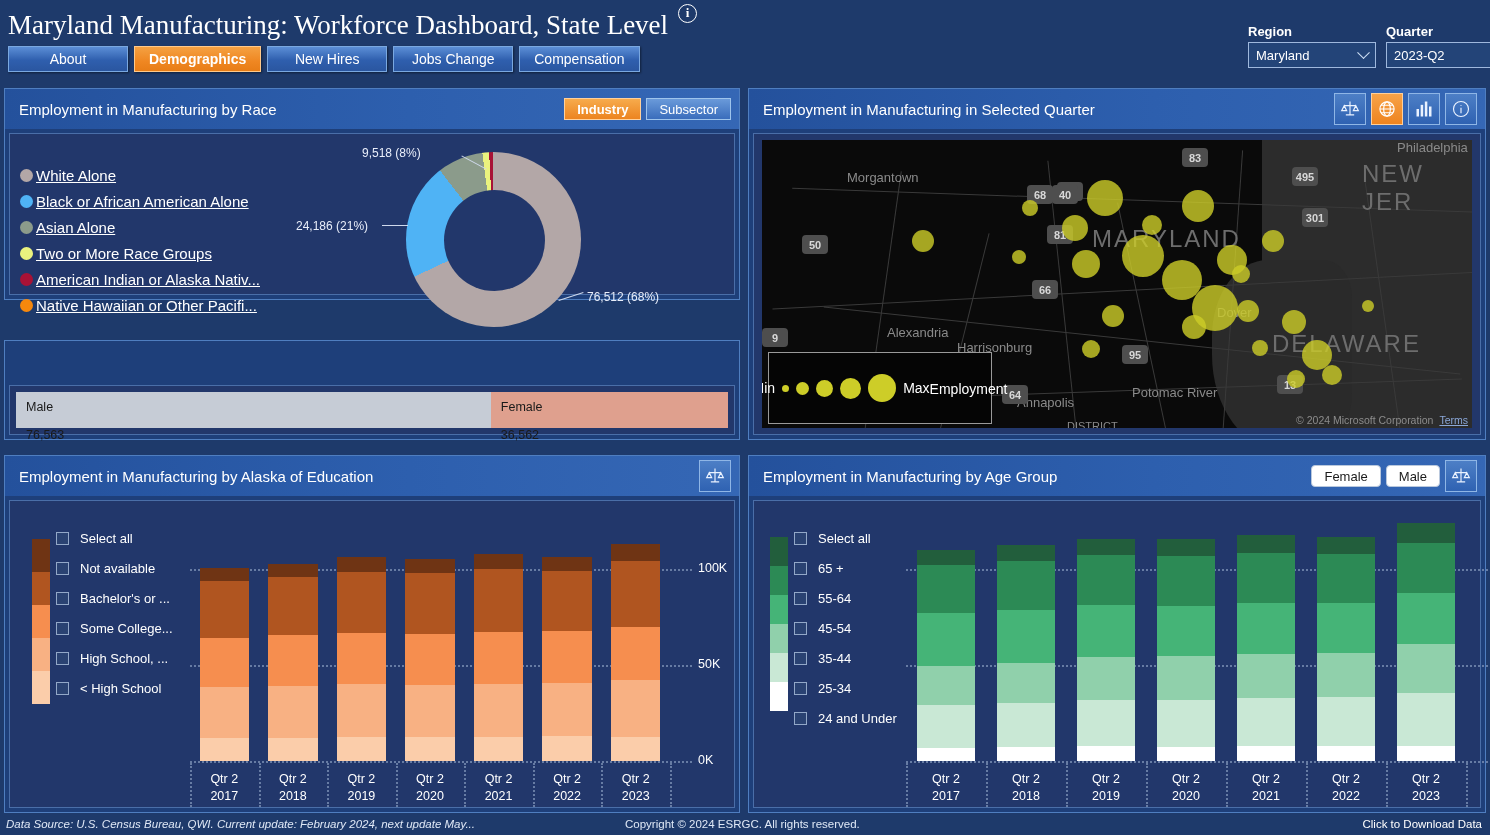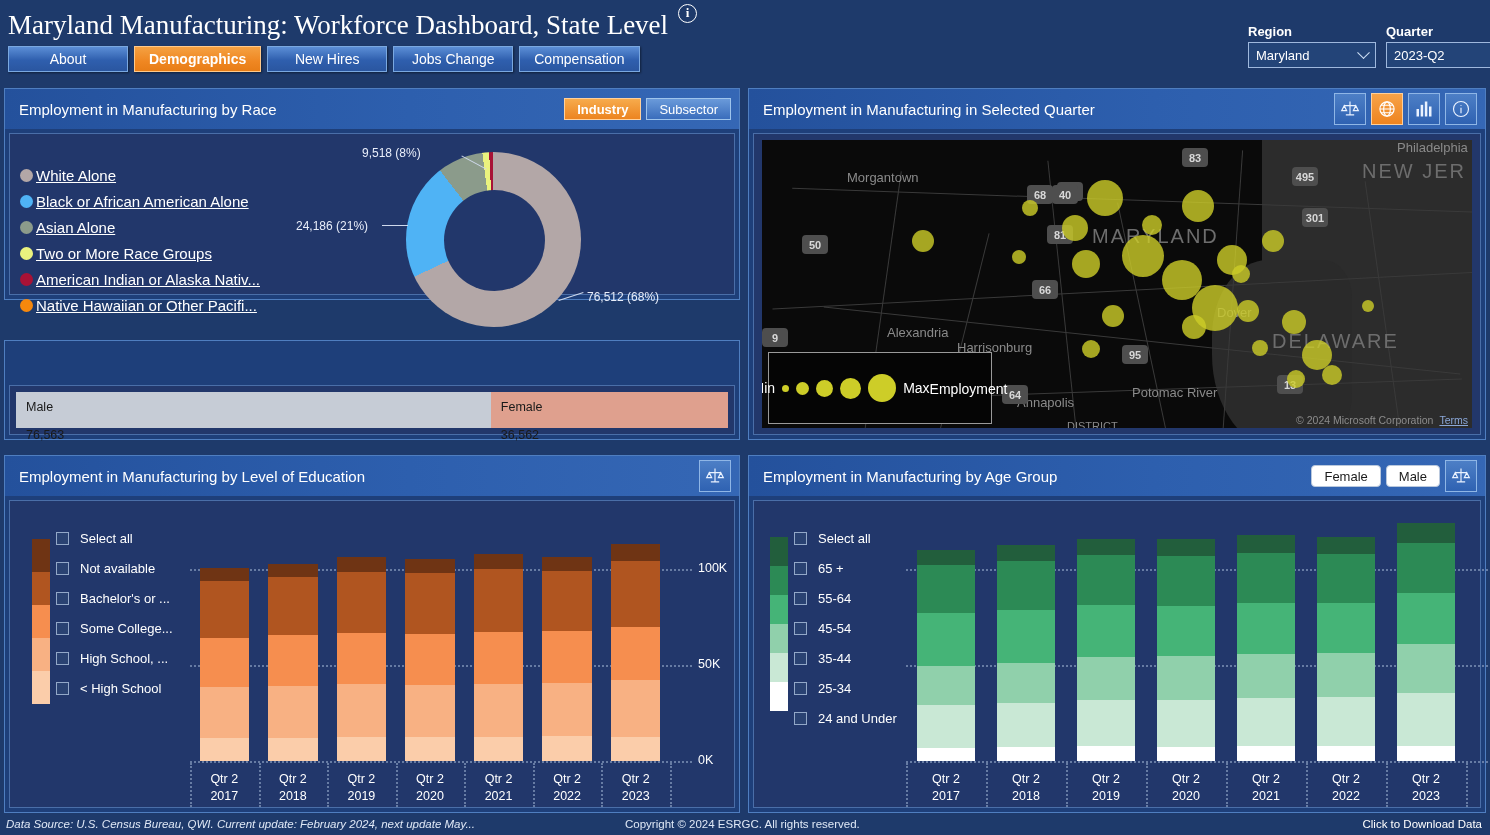--- a/index.html
+++ b/index.html
@@ -90,21 +90,21 @@
   #panel-sex { left: 4px; top: 340px; width: 736px; height: 100px; }
   .treemap { position: absolute; left: 6px; top: 6px; right: 6px; bottom: 6px; display: flex; }
   .tm-cell { position: relative; padding: 8px 10px; color: #1a1a1a; font-size: 12.5px; }
   .tm-cell .tm-val { margin-top: 14px; font-size: 12.5px; }
   
   #panel-map { left: 748px; top: 88px; width: 738px; height: 352px; }
   .map {
     position: absolute; left: 8px; top: 6px; right: 8px; bottom: 6px;
     background: #0a0a0a; overflow: hidden;
   }
-  .state-label { position: absolute; color: #6d6d6d; font-size: 20px; letter-spacing: 2px; font-weight: 500; }
+  .state-label { position: absolute; color: #6d6d6d; font-size: 24px; letter-spacing: 2px; font-weight: 500; }
   .city-label { position: absolute; color: #8a8a8a; font-size: 13px; }
   .road { position: absolute; background: #3a3a3a; }
   .shield {
     position: absolute; width: 26px; height: 19px; background: #4e4e4e; border-radius: 4px;
     color: #d8d8d8; font-size: 11px; font-weight: bold; display: flex; align-items: center; justify-content: center;
   }
   .bubble { position: absolute; border-radius: 50%; background: rgba(205,205,40,.80); }
   .map-legend {
     position: absolute; left: 6px; bottom: 4px; width: 224px; height: 72px;
     background: #050505; border: 1px solid #9a9a9a;
@@ -340,21 +340,21 @@
           </div>
           <div class="ml-cap">Employment</div>
         </div>
         <div class="map-attr"><span>© 2024 Microsoft Corporation</span><span class="terms">Terms</span></div>
       </div>
   </div>
 </div>
 
 <div class="panel" id="panel-edu">
   <div class="panel-head">
-    <div class="panel-title">Employment in Manufacturing by Level of Education</div>
+    <div class="panel-title">Employment in Manufacturing by Alaska of Education</div>
     <div class="head-actions">
       <div class="iconbtn">
         <svg width="20" height="20" viewBox="0 0 24 24" fill="none" stroke="#eaf2ff" stroke-width="1.4">
           <path d="M12 3v16M7 19h10M5 8h14M5 8l-3 6h6zM19 8l3 6h-6z"></path>
         </svg>
       </div>
     </div>
   </div>
   <div class="panel-body">
     <div class="chart-area" id="edu-chart">

